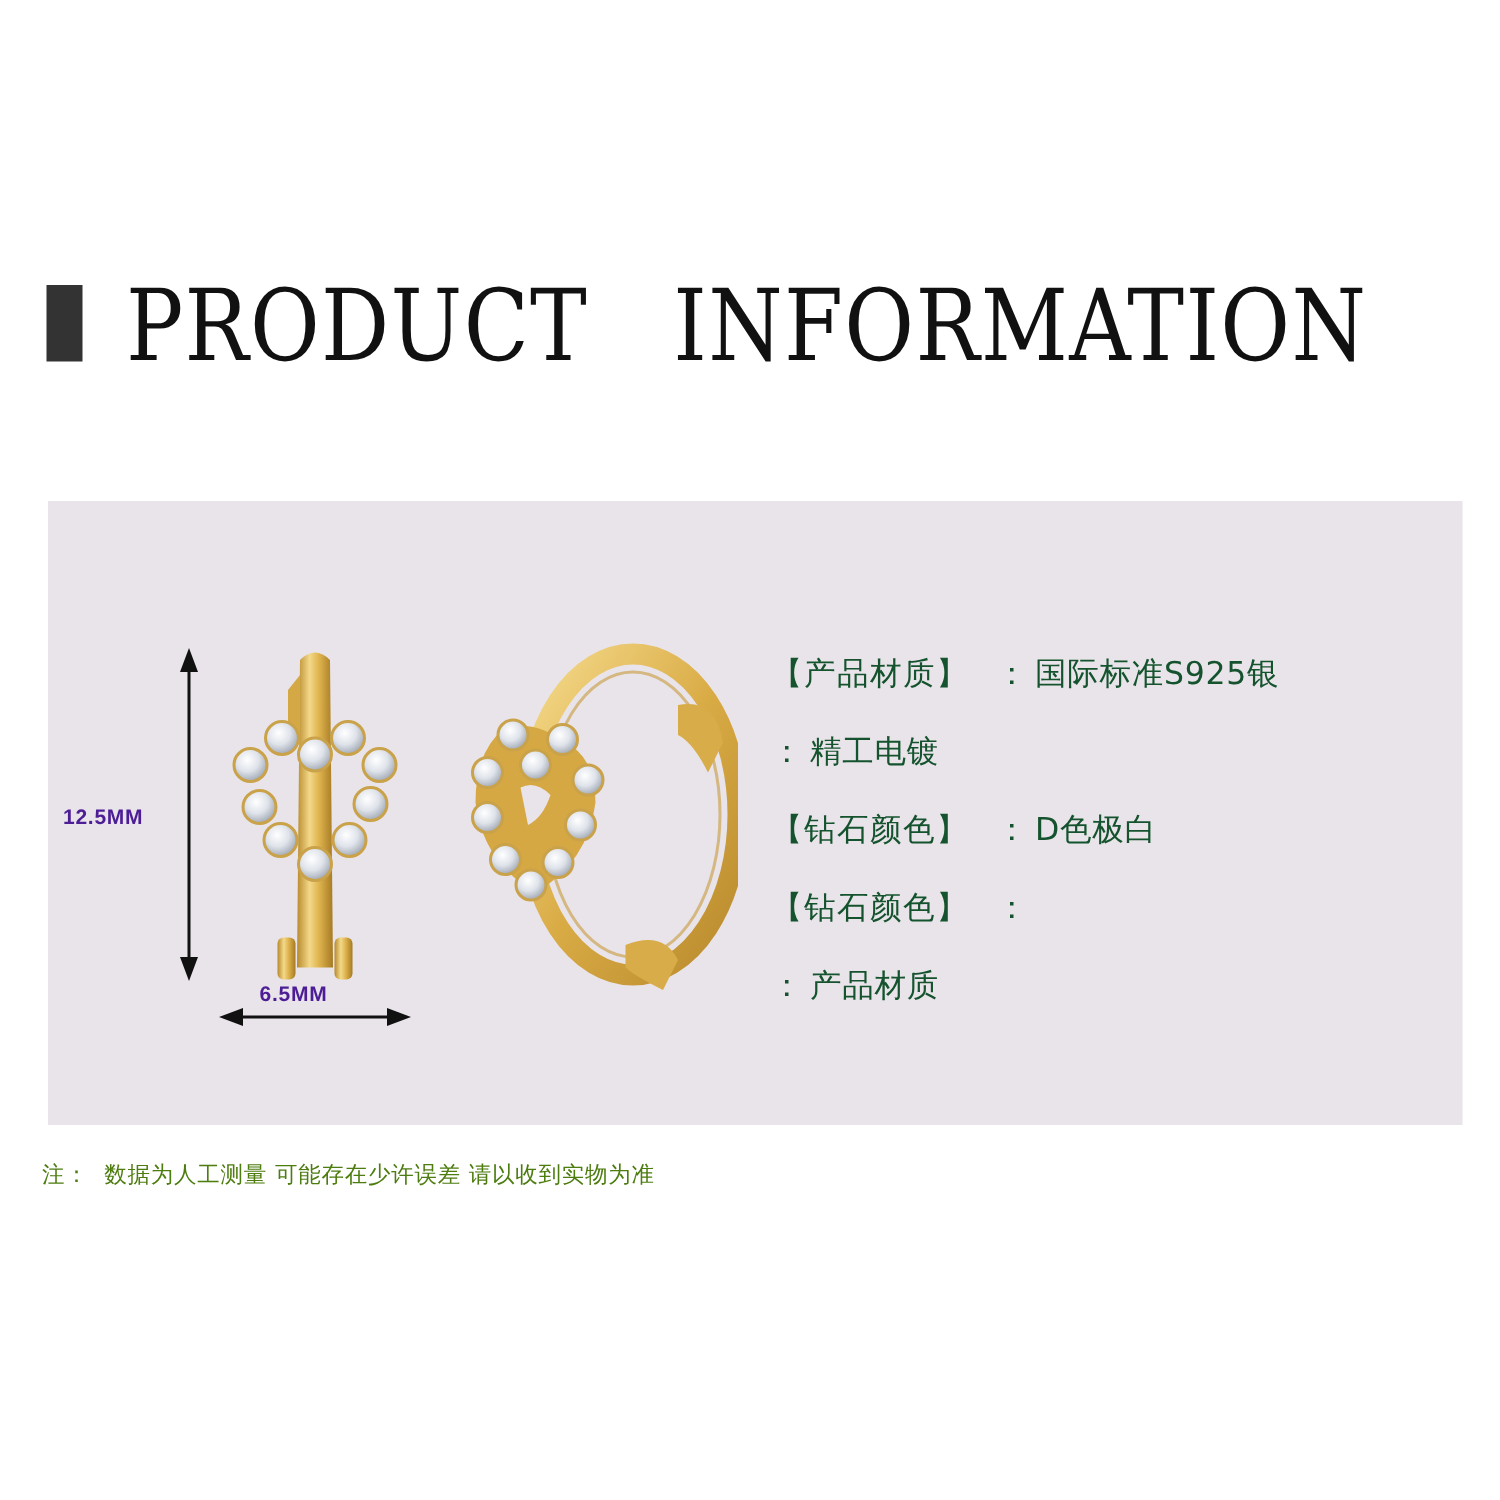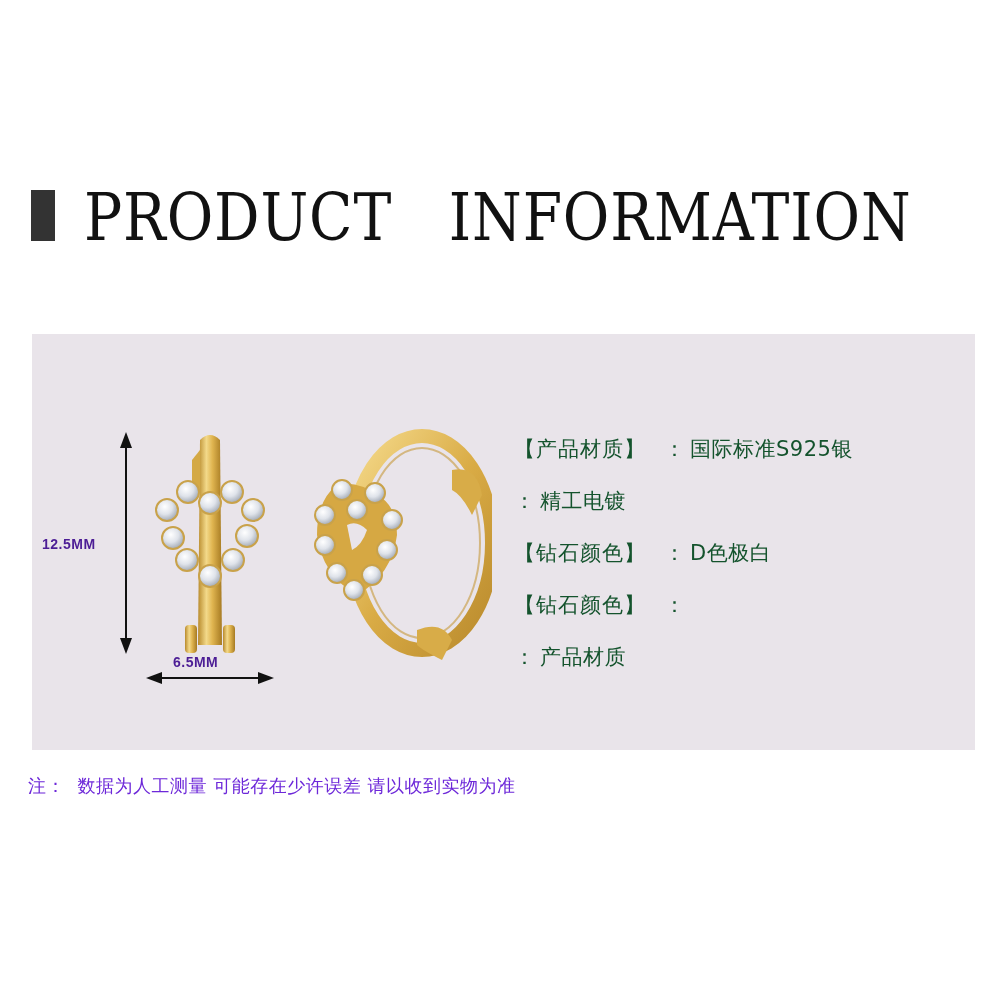--- a/index.html
+++ b/index.html
@@ -35,21 +35,21 @@
     }
     .dim-height { left: 42px; top: 536px; }
     .dim-width { left: 173px; top: 654px; }
     .earring { position: absolute; }
     .spec-list { position: absolute; left: 514px; top: 423px; width: 460px; }
     .spec-row { height: 52px; display: flex; align-items: center; font-size: 21px; color: #14532d; white-space: nowrap; }
     .spec-label { width: 150px; letter-spacing: 1px; }
     .spec-colon { width: 26px; text-align: left; }
     .spec-value { letter-spacing: 0.5px; text-align: center; }
     .footnote {
-      position: absolute; left: 28px; top: 774px; font-size: 18px; color: #6d28d9; letter-spacing: 0.5px; white-space: pre;
+      position: absolute; left: 28px; top: 774px; font-size: 15px; color: #4d7c0f; letter-spacing: 0.5px; white-space: pre;
     }
   </style>
 </head>
 <body>
 
 <div class="header-bar"></div>
 <div class="header-title">PRODUCT   INFORMATION</div>
 
 <div class="panel"></div>
 

